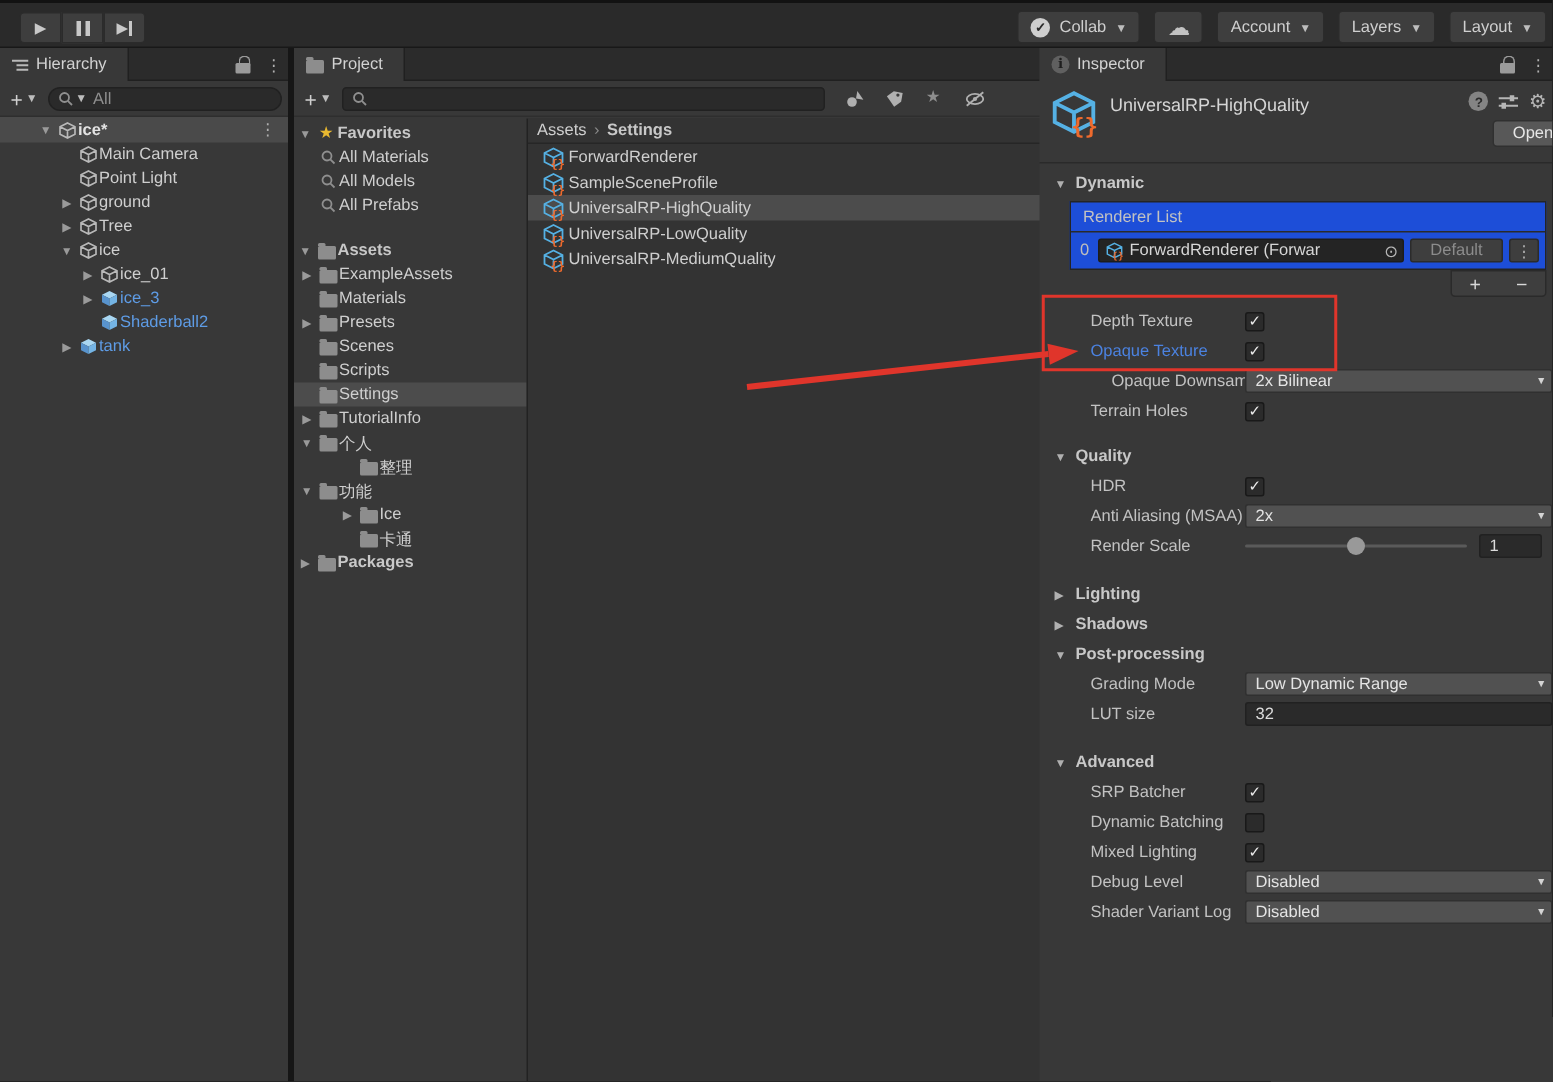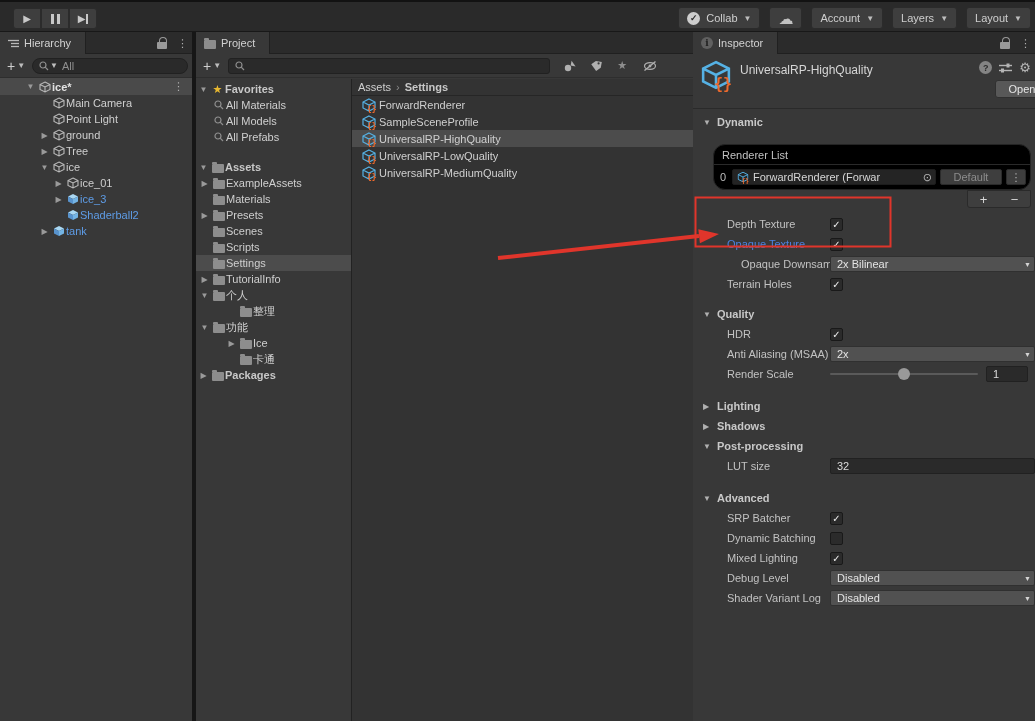--- a/index.html
+++ b/index.html
@@ -94,21 +94,21 @@
   .sections { padding-top:3px; }
   .sec-hdr { display:flex; align-items:center; height:20px; padding-left:10px; gap:4px; }
   .sec-hdr .tri { font-size:8px; color:#b0b0b0; width:10px; }
   .sec-hdr .sec-label { font-weight:bold; color:#c8c8c8; }
   .irow { display:flex; align-items:center; height:20px; padding-left:34px; position:relative; }
   .ilabel { width:103px; flex:none; overflow:hidden; white-space:nowrap; color:#c2c2c2; }
   .checkbox { width:13px; height:13px; background:#2b2b2b; border:1px solid #191919; border-radius:2px; color:#ededed; font-size:10px; line-height:11px; text-align:center; }
   .dropdown { position:relative; flex:1; height:16px; background:#515151; border:1px solid #303030; border-radius:2px; padding:0 14px 0 6px; color:#e4e4e4; display:flex; align-items:center; overflow:hidden; margin-right:0; }
   .dd-arrow { position:absolute; right:3px; top:4px; font-size:7px; color:#d4d4d4; }
   .darkfield { flex:1; height:16px; background:#2a2a2a; border:1px solid #212121; border-radius:2px; padding:0 6px; color:#dcdcdc; display:flex; align-items:center; }
-  .rlist { margin:12px 4px 0 20px; border:1px solid #242424; border-radius:12px; background:#000000; }
+  .rlist { margin:2px 4px 0 20px; border:1px solid #242424; border-radius:0; background:#1d4ed8; }
   .rlist-hdr { height:20px; display:flex; align-items:center; padding-left:8px; color:#c2c2c2; border-bottom:1px solid #2a2a2a; }
   .rlist-row { height:24px; display:flex; align-items:center; gap:4px; padding:0 4px; }
   .rlist-index { width:10px; text-align:center; color:#bdbdbd; }
   .objfield { flex:1; height:16px; background:#242424; border:1px solid #1c1c1c; border-radius:2px; display:flex; align-items:center; gap:3px; padding:0 3px; overflow:hidden; }
   .objfield .obj-text { flex:1; overflow:hidden; white-space:nowrap; color:#d6d6d6; }
   .obj-picker { flex:none; color:#b8b8b8; font-size:11px; }
   .default-btn { width:62px; height:16px; background:#3e3e3e; border:1px solid #2b2b2b; border-radius:2px; color:#8c8c8c; display:flex; align-items:center; justify-content:center; }
   .mini-kebab-btn { width:20px; height:16px; background:#3e3e3e; border:1px solid #2b2b2b; border-radius:2px; display:flex; align-items:center; justify-content:center; color:#bdbdbd; }
   .plusminus { margin:0 4px 6px auto; width:64px; height:18px; background:#3e3e3e; border:1px solid #2a2a2a; border-radius:0 0 3px 3px; display:flex; }
   .pm-btn { flex:1; display:flex; align-items:center; justify-content:center; color:#d8d8d8; font-size:13px; }
@@ -661,20 +661,27 @@
       <div class="sec-hdr">
         <span class="tri">▶</span>
         <span class="sec-label">Shadows</span>
       </div>
 
       <div class="sec-hdr">
         <span class="tri">▼</span>
         <span class="sec-label">Post-processing</span>
       </div>
       <div class="irow">
+        <span class="ilabel">Grading Mode</span>
+        <div class="dropdown">
+          <span>Low Dynamic Range</span>
+          <span class="dd-arrow">▼</span>
+        </div>
+      </div>
+      <div class="irow">
         <span class="ilabel">LUT size</span>
         <div class="darkfield">32</div>
       </div>
 
       <div class="gap12"></div>
 
       <div class="sec-hdr">
         <span class="tri">▼</span>
         <span class="sec-label">Advanced</span>
       </div>

